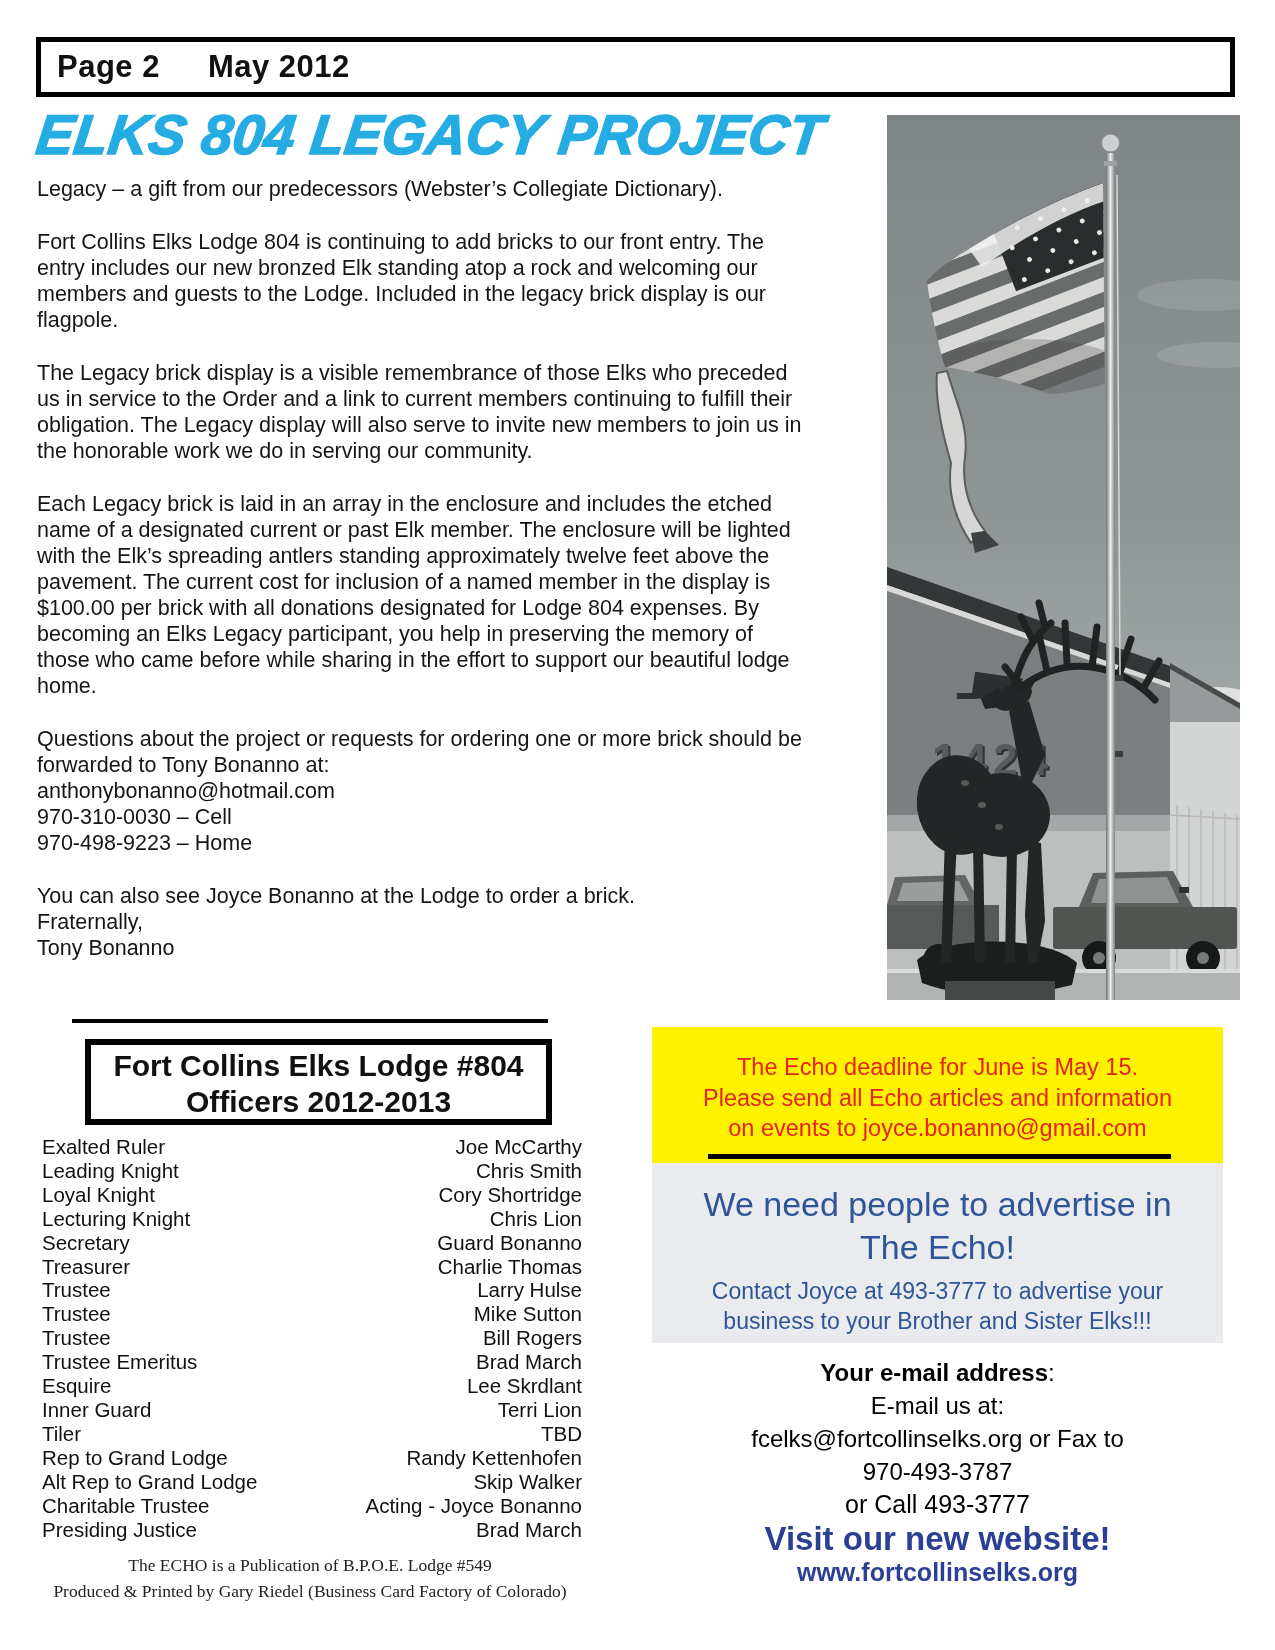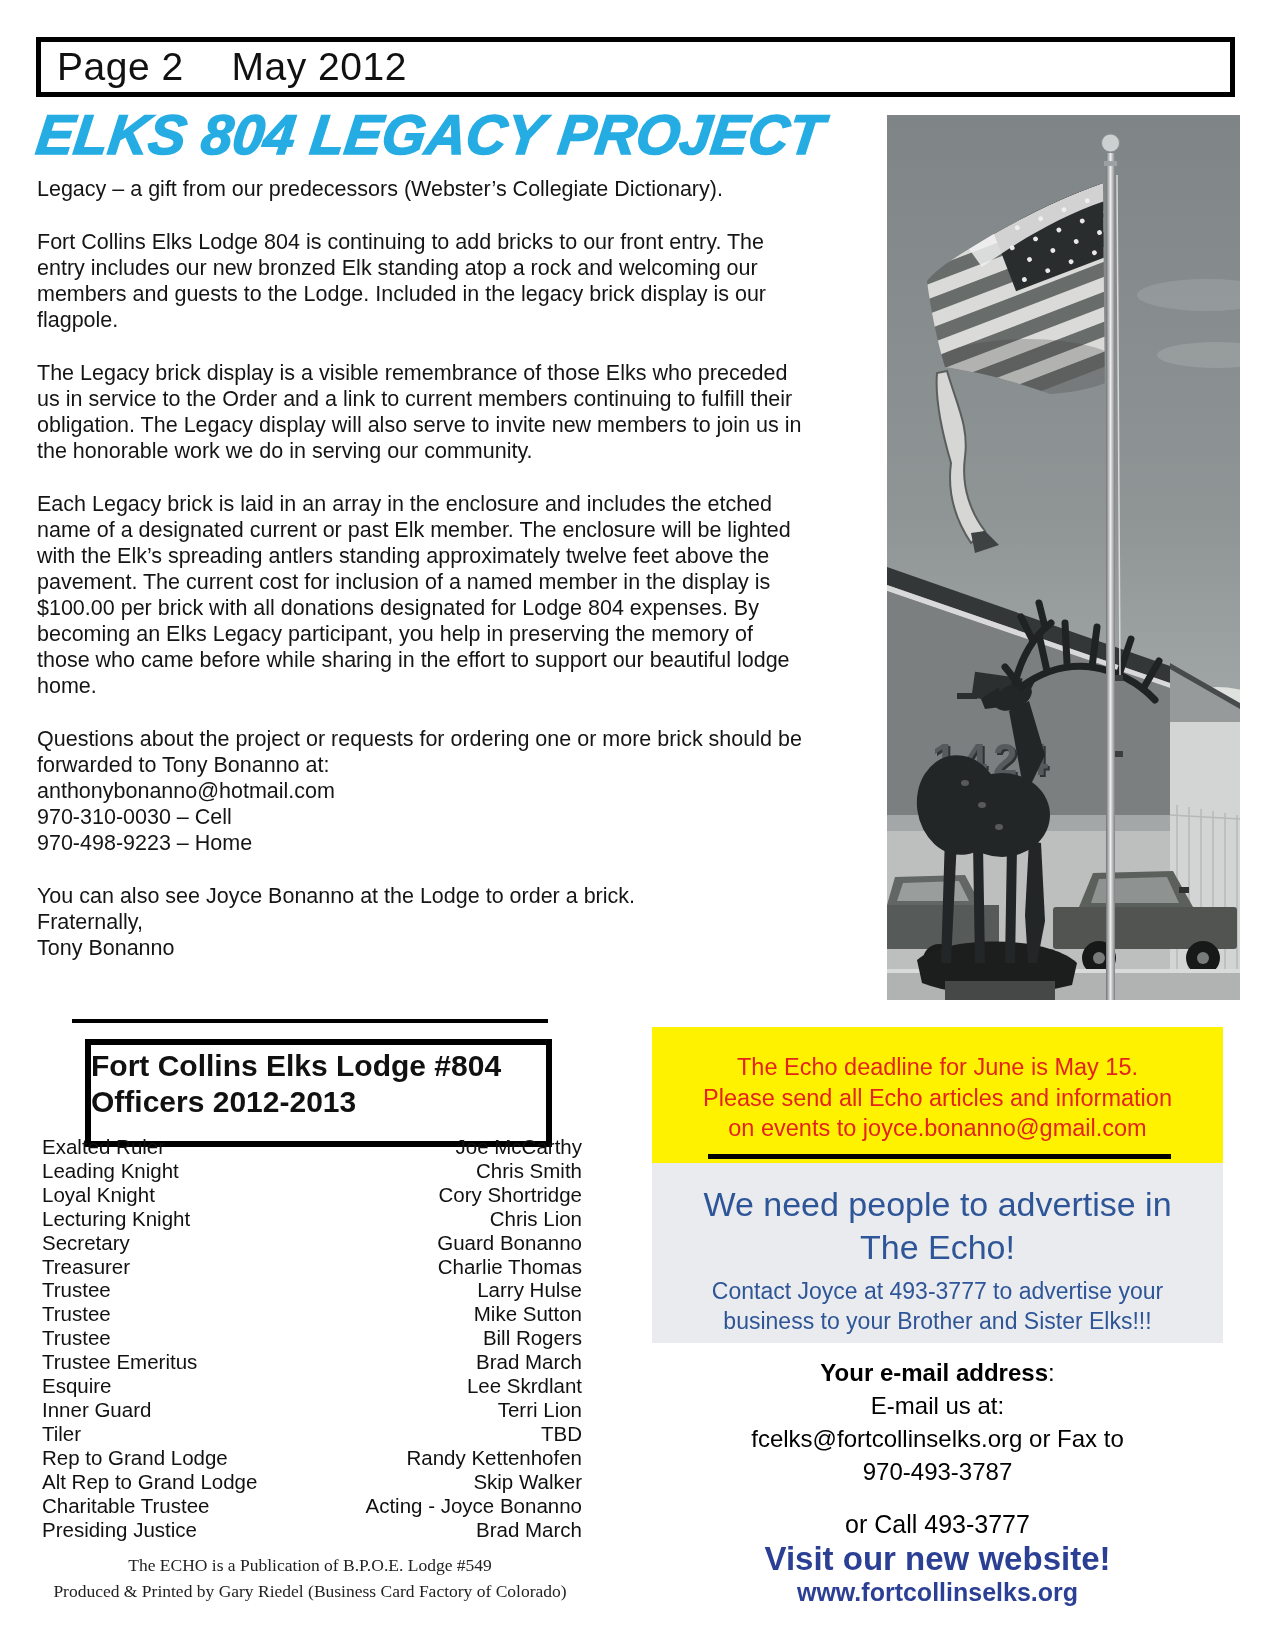--- a/index.html
+++ b/index.html
@@ -13,21 +13,21 @@
   }
   .abs{position:absolute;}
 
   
   .header-box{
     left:36px;top:37px;width:1199px;height:60px;
     border:5px solid #000;box-sizing:border-box;
     display:flex;align-items:center;gap:48px;
     padding-left:16px;background:#fff;
   }
-  .header-box span{font-weight:normal;font-size:39px;letter-spacing:0.5px;}
+  .header-box span{font-weight:bold;font-size:31px;letter-spacing:0.5px;}
 
   
   .article-title{
     left:37px;top:102px;width:715px;
     text-align:center;
     font-size:56px;font-weight:bold;font-style:italic;
     color:var(--title-cyan,#25ACE3);
     -webkit-text-stroke:1.5px var(--title-cyan,#25ACE3);
     transform:skewX(-7deg);
     white-space:nowrap;
@@ -43,23 +43,23 @@
   
   .photo{left:887px;top:115px;width:353px;height:885px;}
   .photo svg{display:block;width:100%;height:100%;}
 
   
   .divider-left{left:72px;top:1019px;width:476px;height:4px;background:#000;}
   .divider-right{left:708px;top:1154px;width:463px;height:5px;background:#000;}
 
   
   .officers-box{
-    left:85px;top:1039px;width:467px;height:108px;
+    left:85px;top:1039px;width:467px;height:86px;
     border:6px solid #000;box-sizing:border-box;
-    text-align:left;font-weight:bold;font-size:30px;line-height:36px;
+    text-align:center;font-weight:bold;font-size:30px;line-height:36px;
     padding-top:3px;background:#fff;
   }
   .officers-list{left:42px;top:1135px;width:540px;font-size:20.5px;}
   .off-row{display:flex;justify-content:space-between;line-height:23.9px;}
 
   
   .page-footer{
     left:50px;top:1552px;width:520px;text-align:center;
     font-family:"Liberation Serif", serif;
     font-size:17.5px;line-height:26px;color:#222;
@@ -80,21 +80,21 @@
     color:var(--advert-blue,#2E5597);
     text-align:center;box-sizing:border-box;padding-top:20px;
   }
   .advert-heading{font-size:34px;line-height:43px;white-space:pre-line;}
   .advert-sub{font-size:23px;line-height:30px;margin-top:7px;white-space:pre-line;}
 
   .members{left:652px;top:1356px;width:571px;text-align:center;color:#000;}
   .m-line{font-size:24px;line-height:33px;}
   .m-needed{font-weight:bold;font-style:italic;}
   .m-bold{font-weight:bold;}
-  .m-call{margin-top:20px;font-size:25px;}
+  .m-call{margin-top:0;font-size:25px;}
   .m-website{font-size:33px;line-height:35px;font-weight:bold;color:var(--link-navy,#2B3F94);}
   .m-url{font-size:25px;line-height:33px;font-weight:bold;color:var(--link-navy,#2B3F94);}
 </style>
 </head>
 <body>
 
 <div class="abs header-box">
   <span>Page 2</span>
   <span>May 2012</span>
 </div>

